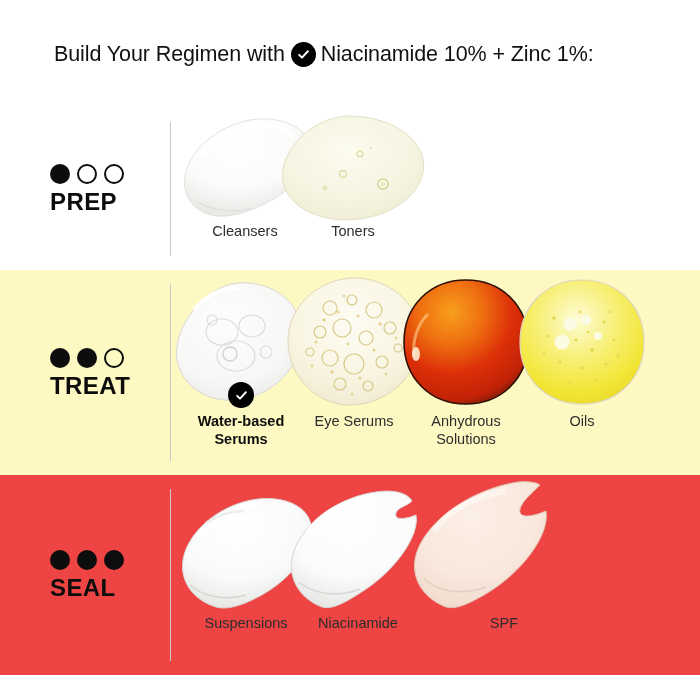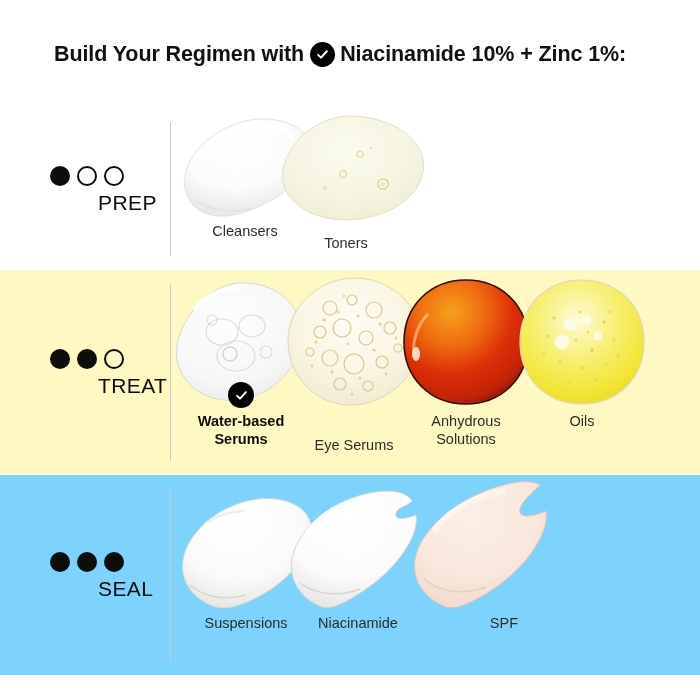--- a/index.html
+++ b/index.html
@@ -19,21 +19,21 @@
   
   .title-bar {
     height: 108px;
     display: flex;
     align-items: center;
     padding-left: 54px;
     box-sizing: border-box;
   }
   .title-text {
     font-size: 21.5px;
-    font-weight: 700;
+    font-weight: 400;
     color: #111111;
     letter-spacing: -0.1px;
     display: flex;
     align-items: center;
     white-space: nowrap;
   }
   .check-badge {
     display: inline-flex;
     align-items: center;
     justify-content: center;
@@ -50,21 +50,21 @@
 
   
   .row {
     position: relative;
     display: flex;
     align-items: stretch;
     box-sizing: border-box;
   }
   .row-prep  { height: 162px; background: #ffffff; }
   .row-treat { height: 205px; background: #fef9c3; }
-  .row-seal  { height: 200px; background: #7dd3fc; }
+  .row-seal  { height: 200px; background: #ef4444; }
 
   .stage-col {
     width: 170px;
     flex: none;
     position: relative;
     display: flex;
     flex-direction: column;
     justify-content: center;
     padding-left: 50px;
     box-sizing: border-box;
@@ -77,26 +77,25 @@
   .dot {
     width: 20px;
     height: 20px;
     border-radius: 50%;
     box-sizing: border-box;
   }
   .dot.filled { background: #0d0d0d; }
   .dot.hollow { background: transparent; border: 2.2px solid #0d0d0d; }
 
   .stage-name {
-    font-size: 21px;
-    font-weight: 400;
+    font-size: 24px;
+    font-weight: 700;
     letter-spacing: 0.4px;
     color: #0d0d0d;
     line-height: 1;
-    margin-left: 48px;
   }
 
   .divider {
     position: absolute;
     left: 170px;
     top: 14px;
     bottom: 14px;
     width: 1.4px;
     background: #c9c9c9;
   }
@@ -202,21 +201,21 @@
         <circle cx="105" cy="70" r="5.2" fill="none" stroke="#d4d28f" stroke-width="1.3"></circle>
         <circle cx="105" cy="70" r="2.2" fill="#eceac0"></circle>
         <circle cx="47" cy="74" r="1.7" fill="none" stroke="#d9d79a" stroke-width="1"></circle>
         <circle cx="93" cy="34" r="1.2" fill="#e6e4b8"></circle>
       </svg>
     </div>
 
     <div class="item" style="left:20px; top:115px; width:110px;">
       <span class="item-label">Cleansers</span>
     </div>
-    <div class="item" style="left:121px; top:115px; width:110px;margin-top:12px;">
+    <div class="item" style="left:128px; top:115px; width:110px;">
       <span class="item-label">Toners</span>
     </div>
   </div>
 </div>
 
 <div class="row row-treat">
   <div class="stage-col">
     <div class="dots">
       <span class="dot filled"></span>
       <span class="dot filled"></span>
@@ -348,21 +347,21 @@
 
     <div class="item" style="left:6px; top:112px; width:130px;">
       <span class="check-badge label-badge">
         <svg width="15" height="15" viewBox="0 0 24 24" aria-hidden="true">
           <path d="M5 12.6 L9.6 17 L19 6.8" fill="none" stroke="#ffffff" stroke-width="3.1" stroke-linecap="round" stroke-linejoin="round"></path>
         </svg>
       </span>
       <span class="item-label selected">Water-based
 Serums</span>
     </div>
-    <div class="item" style="left:122px; top:143px; width:124px;margin-top:24px;">
+    <div class="item" style="left:122px; top:143px; width:124px;">
       <span class="item-label">Eye Serums</span>
     </div>
     <div class="item" style="left:234px; top:143px; width:124px;">
       <span class="item-label">Anhydrous
 Solutions</span>
     </div>
     <div class="item" style="left:360px; top:143px; width:104px;">
       <span class="item-label">Oils</span>
     </div>
   </div>

